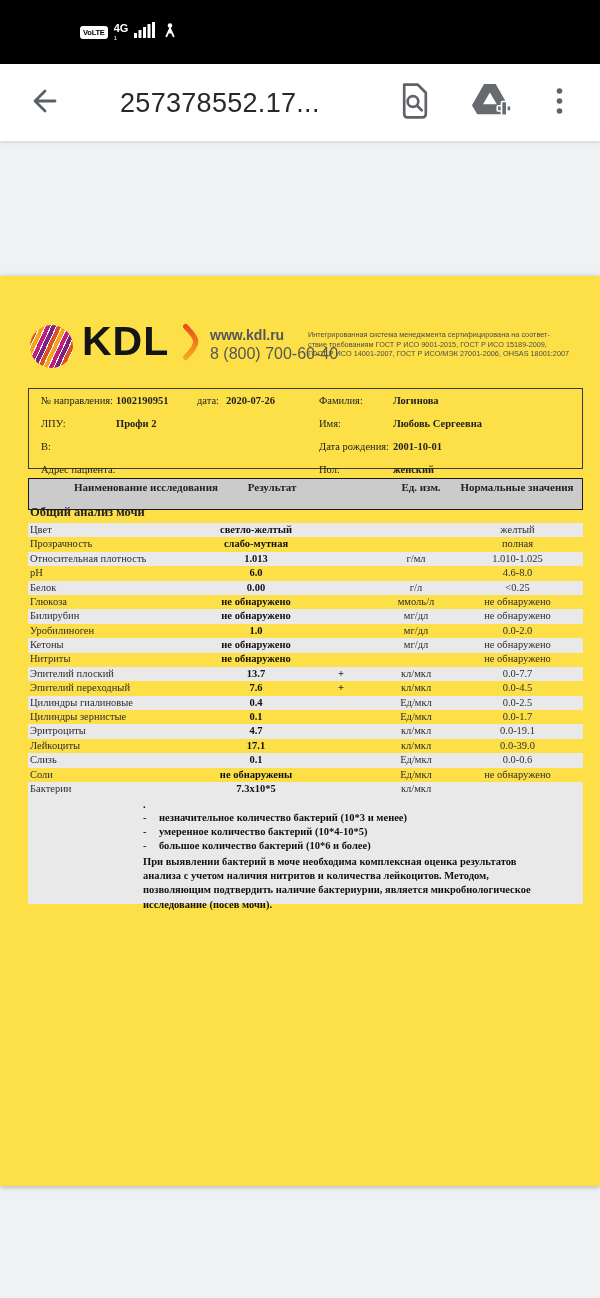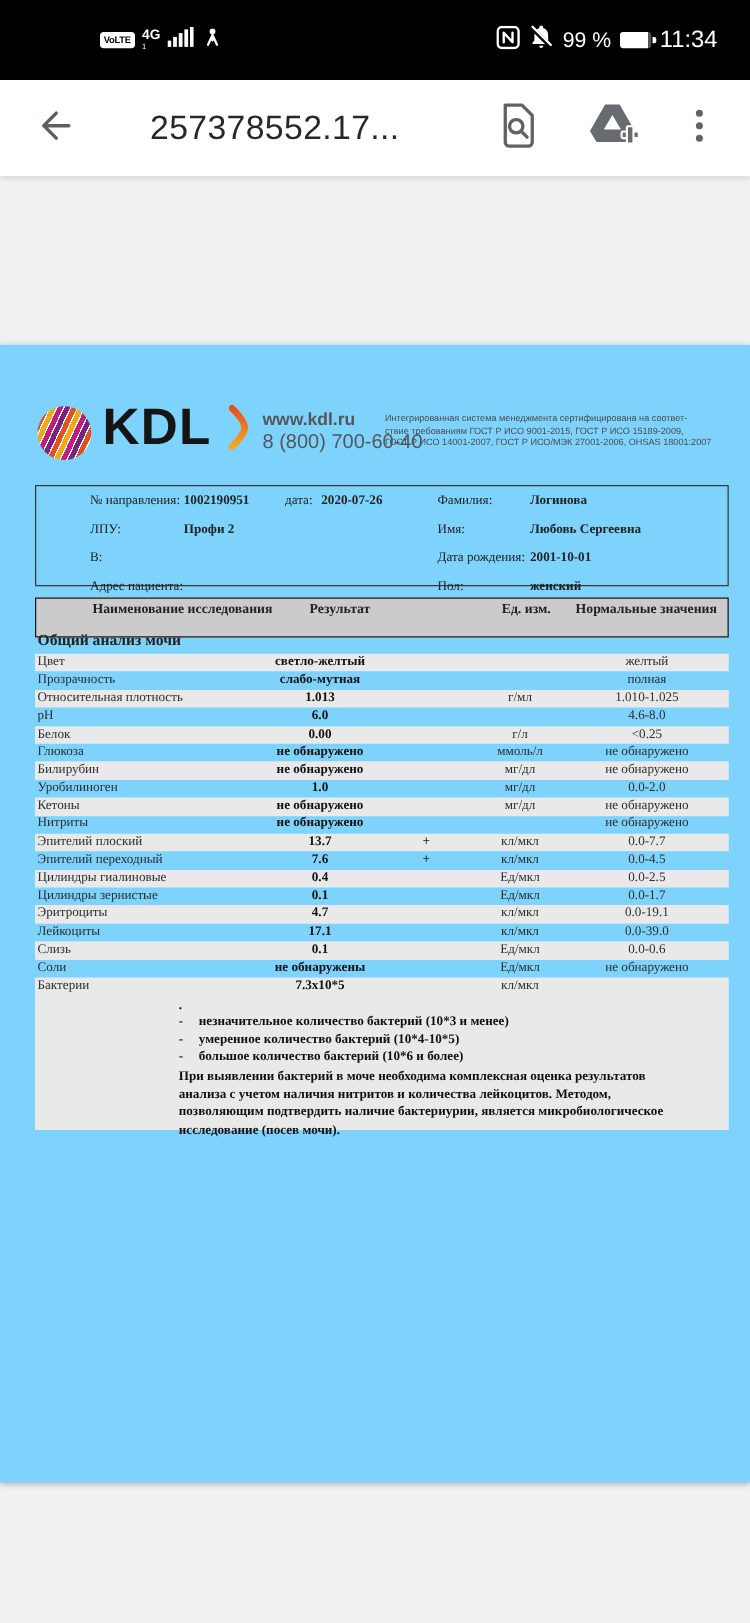--- a/index.html
+++ b/index.html
@@ -23,35 +23,35 @@
   .toolbar { position:absolute; top:64px; left:0; width:600px; height:77px; background:#fff; box-shadow:0 1px 4px rgba(0,0,0,.14); }
   .tb-item { position:absolute; top:50%; transform:translateY(-50%); }
   .back-btn { left:28px; }
   .doc-title { left:120px; font-size:27px; color:#26282b; letter-spacing:.3px; white-space:nowrap; }
   .ic-search { left:398px; }
   .ic-drive { left:470px; }
   .ic-more { left:556px; }
 
   
   .viewer { position:absolute; top:166px; left:0; width:600px; height:1132px; background:#eff1f3; }
-  .page { position:absolute; top:110px; left:0; width:600px; height:910px; background:#7dd3fc; box-shadow:0 1px 5px rgba(0,0,0,.28); font-family:"Liberation Serif",serif; color:#222; }
+  .page { position:absolute; top:110px; left:0; width:600px; height:910px; background:#fde047; box-shadow:0 1px 5px rgba(0,0,0,.28); font-family:"Liberation Serif",serif; color:#222; }
 
   
   .sphere { position:absolute; left:30px; top:49px; width:43px; height:43px; border-radius:50%;
     background:repeating-linear-gradient(115deg,#7d2181 0 4px,#fff 4px 5px,#e1511e 5px 9px,#fff 9px 10px,#f0a818 10px 14px,#fff 14px 15px,#c01d7e 15px 19px,#fff 19px 20px); }
   .brand { position:absolute; left:82px; top:45px; font-family:"Liberation Sans",sans-serif; font-weight:900; font-size:41px; line-height:40px; color:#151515; letter-spacing:1px; }
   .chevron { position:absolute; left:183px; top:47px; }
   .weburl { position:absolute; left:210px; top:51px; font-family:"Liberation Sans",sans-serif; font-size:14px; font-weight:bold; color:#55565a; }
   .phone  { position:absolute; left:210px; top:69px; font-family:"Liberation Sans",sans-serif; font-size:16px; color:#55565a; }
   .cert { position:absolute; left:308px; top:54px; width:284px; font-family:"Liberation Sans",sans-serif; font-size:7.3px; line-height:9.6px; color:#4c4c4c; }
 
   
   .pbox { position:absolute; left:28px; top:112px; width:555px; height:81px; border:1.5px solid #3a3a3a; }
   .prow { position:relative; height:20px; margin-top:3px; font-size:10.5px; }
-  .prow span { position:absolute; top:3px; white-space:nowrap;margin-left:31px; }
+  .prow span { position:absolute; top:3px; white-space:nowrap; }
   .pl1 { left:12px; } .pv1 { left:87px; font-weight:bold; }
   .pld { left:168px; } .pvd { left:197px; font-weight:bold; }
   .pl2 { left:290px; } .pv2 { left:364px; font-weight:bold; }
 
   
   .thead { position:absolute; left:28px; top:202px; width:555px; height:32px; background:#cbcbcb; border:1.5px solid #1a1a1a; }
   .thead span { position:absolute; top:1.5px; font-size:11px; font-weight:bold; white-space:nowrap; }
   .h-name { left:45px; }
   .h-result { left:243px; transform:translateX(-50%); }
   .h-unit { left:392px; transform:translateX(-50%); }
@@ -93,38 +93,20 @@
           <rect x="13.5" y="2" width="3" height="14"></rect>
           <rect x="18" y="0" width="3" height="16"></rect>
         </svg>
     </span>
     <span style="margin-left:3px;">
       <svg width="12" height="15" viewBox="0 0 12 15">
           <circle cx="6" cy="2.6" r="2.3" fill="#fff"></circle>
           <path d="M6 5.5 L2.4 13.3 M6 5.5 L9.6 13.3 M6 5.5 V9.8" stroke="#fff" stroke-width="1.8" stroke-linecap="round" fill="none"></path>
         </svg>
     </span>
-  </div>
-  <div class="sb-right">
-    <span>
-      <svg width="19" height="19" viewBox="0 0 20 20">
-          <rect x="1.2" y="1.2" width="17.6" height="17.6" rx="3.5" fill="none" stroke="#fff" stroke-width="2"></rect>
-          <path d="M6.3 14 V6 L13.7 14 V6" fill="none" stroke="#fff" stroke-width="2" stroke-linejoin="round" stroke-linecap="round"></path>
-        </svg>
-    </span>
-    <span>
-      <svg width="20" height="20" viewBox="0 0 20 20">
-          <path fill="#fff" d="M10 18.8c.95 0 1.7-.75 1.7-1.7H8.3c0 .95.75 1.7 1.7 1.7zM15.5 12.8V8.3c0-2.6-1.5-4.8-4-5.4v-.6C11.5 1.5 10.8.9 10 .9s-1.5.6-1.5 1.4v.6c-2.5.6-4 2.8-4 5.4v4.5L3 14.6v1h14v-1z"></path>
-          <path d="M2.3 2.6 L17 17.2" stroke="#000" stroke-width="3.4"></path>
-          <path d="M3 1.9 L17.7 16.5" stroke="#fff" stroke-width="1.8" stroke-linecap="round"></path>
-        </svg>
-    </span>
-    <span class="pct">99 %</span>
-    <span class="battery"></span>
-    <span class="clock">11:34</span>
   </div>
 </div>
 
 <div class="toolbar">
   <span class="tb-item back-btn">
     <svg width="30" height="30" viewBox="0 0 30 30">
         <path d="M17 5 L7 15 L17 25 M7.5 15 H27" fill="none" stroke="#5a6065" stroke-width="2.8" stroke-linecap="round" stroke-linejoin="round"></path>
       </svg>
   </span>
   <span class="tb-item doc-title">257378552.17...</span>

